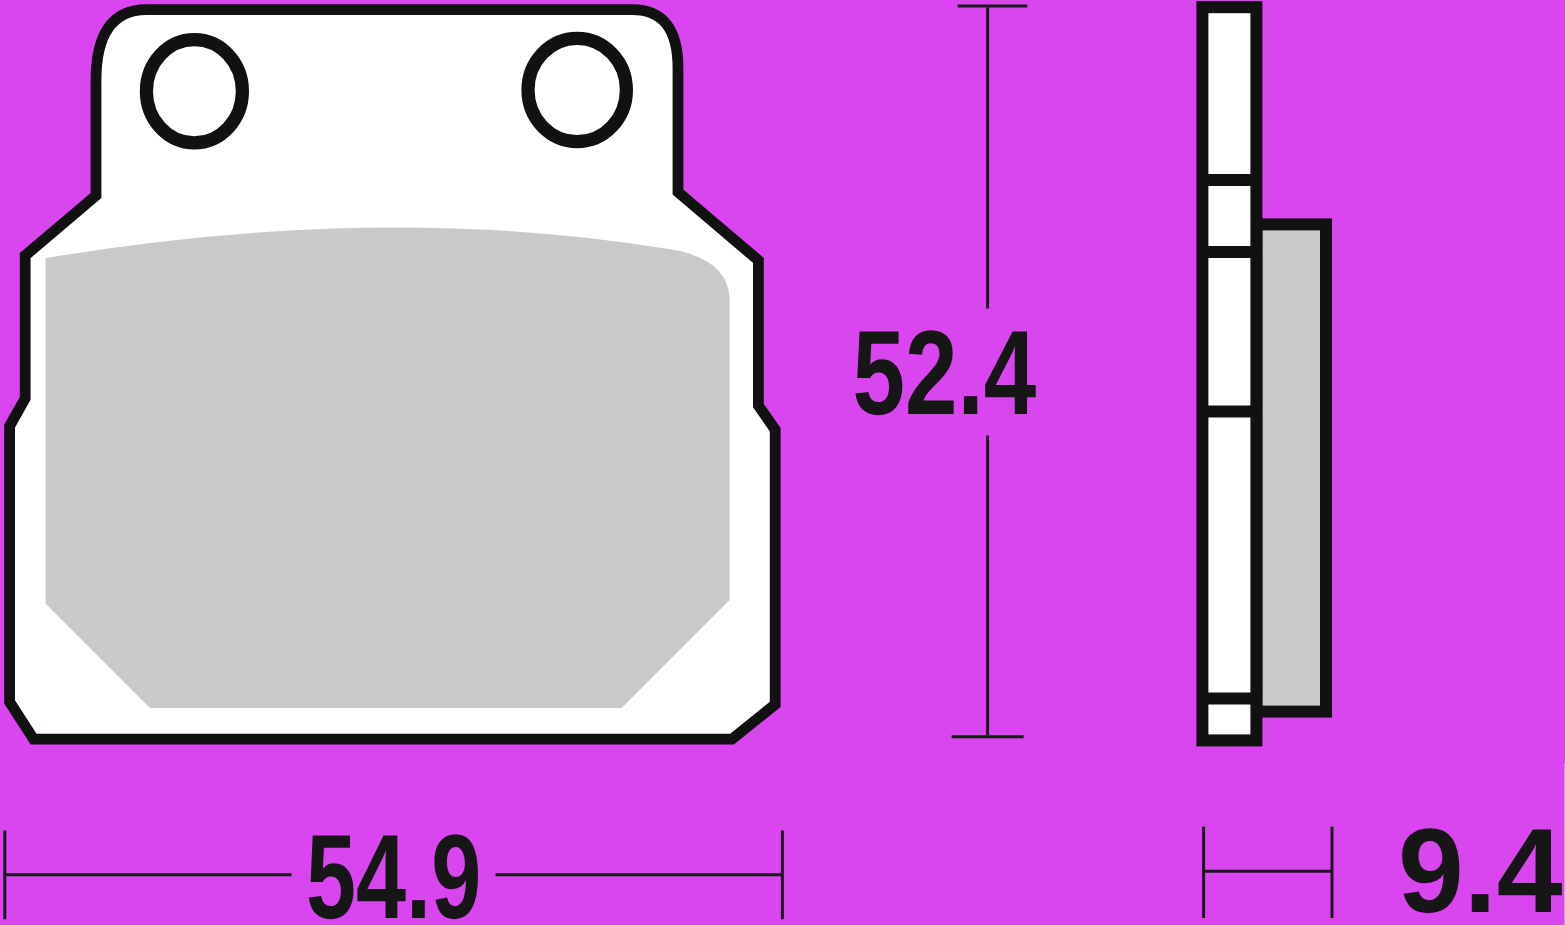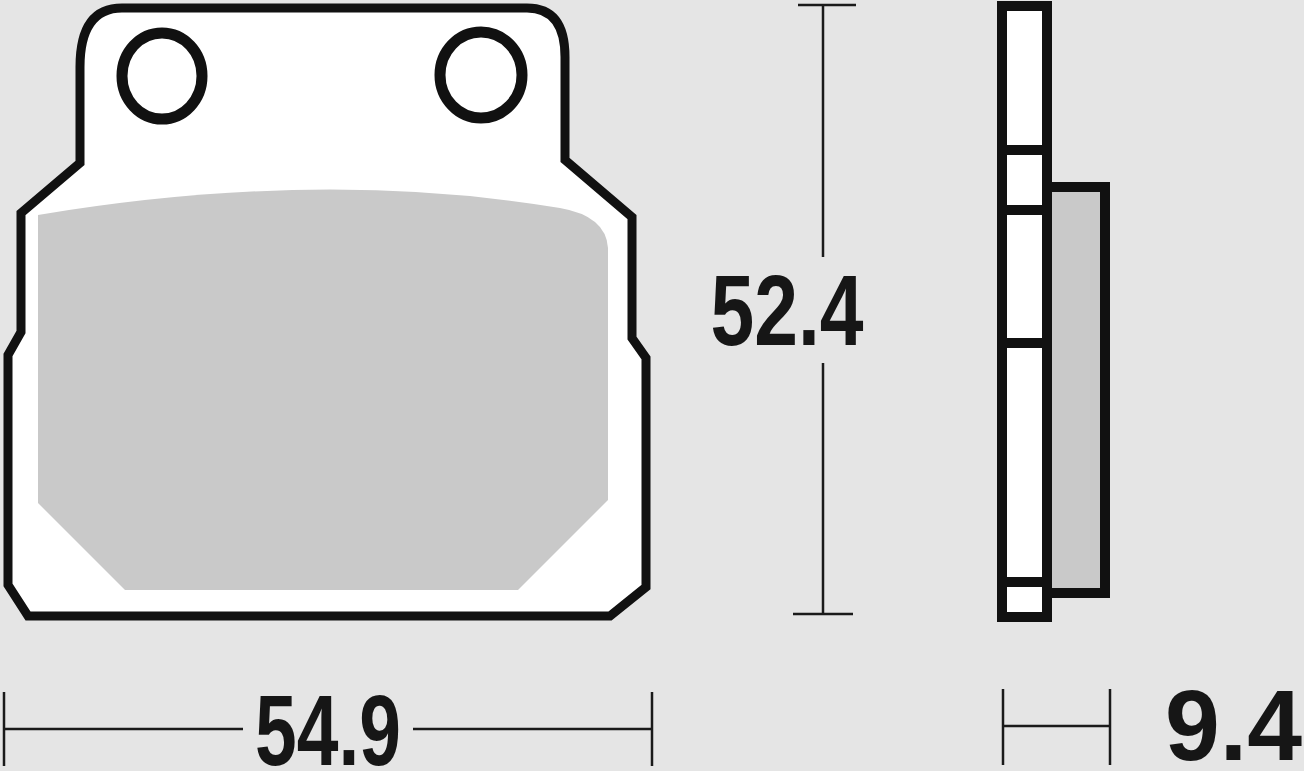--- a/index.html
+++ b/index.html
@@ -4,21 +4,21 @@
 <style>
   html, body {
     margin: 0;
     padding: 0;
     background: #ffffff;
   }
   .canvas {
     position: relative;
     width: 1304px;
     height: 771px;
-    background: #e5e5e5;
+    background: #d946ef;
     overflow: hidden;
   }
   svg { display: block; }
 
   .outline {
     fill: #ffffff;
     stroke-width: 9;
     stroke-linejoin: miter;
   }
   .hole {

